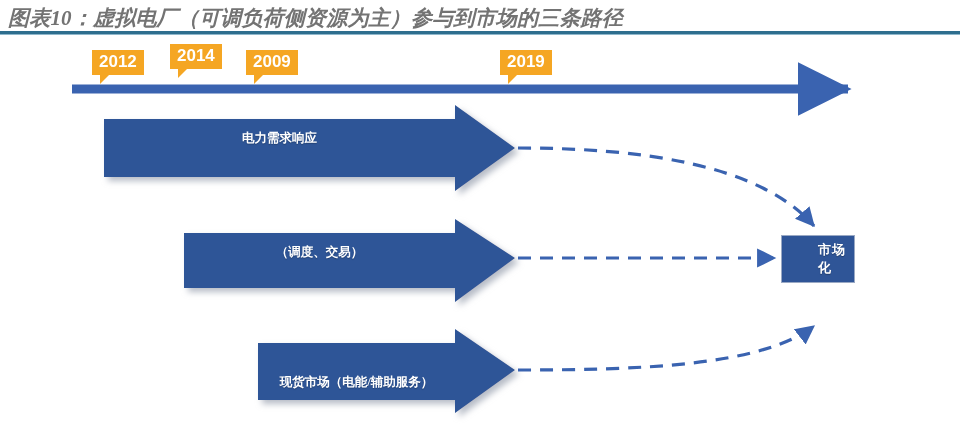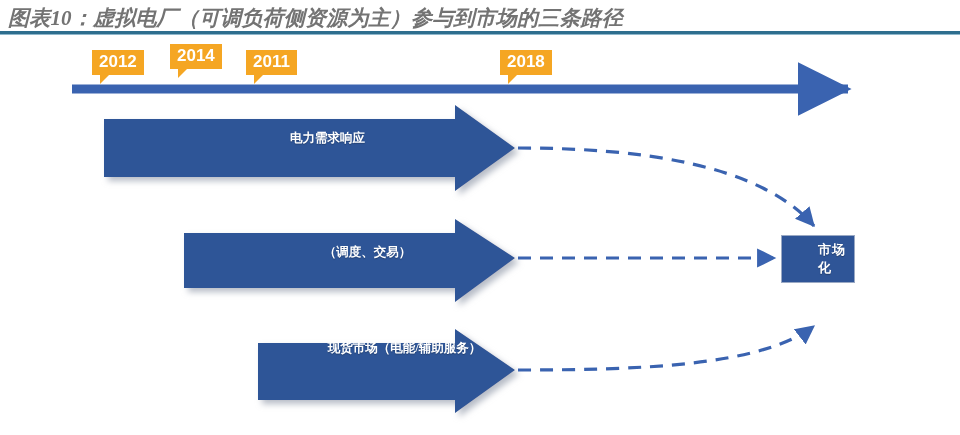--- a/index.html
+++ b/index.html
@@ -66,21 +66,20 @@
     position:absolute;
     color:#ffffff;
     font-family:"Liberation Serif","DejaVu Serif",serif;
     font-weight:bold;
     font-size:12.5px;
     line-height:17px;
     text-align:center;
     white-space:nowrap;
     text-shadow:0 1px 1px rgba(0,0,0,.25);
     pointer-events:none;
-    margin-left:48px;
   }
 
   
   #market-box{
     position:absolute;
     left:781px; top:235px;
     width:74px; height:48px;
     background:#2F5597;
     border:1px solid #9aa9c4;
     box-sizing:border-box;
@@ -143,33 +142,33 @@
   </g>
 </svg>
 
 <div class="year-badge" style="left:92px;top:50px;">
   <span>2012</span>
 </div>
 <div class="year-badge" style="left:170px;top:44px;">
   <span>2014</span>
 </div>
 <div class="year-badge" style="left:246px;top:50px;">
-  <span>2011</span>
+  <span>2009</span>
 </div>
 <div class="year-badge" style="left:500px;top:50px;">
-  <span>2018</span>
+  <span>2019</span>
 </div>
 
 <div class="arrow-label" style="left:104px;top:130px;width:351px;">
   <div>电力需求响应</div>
 </div>
 
 <div class="arrow-label" style="left:184px;top:244px;width:271px;">
   <div>（调度、交易）</div>
 </div>
 
-<div class="arrow-label" style="left:252px;top:340px;width:209px;">
+<div class="arrow-label" style="left:252px;top:374px;width:209px;">
   <div>现货市场（电能/辅助服务）</div>
 </div>
 
 <div id="market-box">
   <span>市场化</span>
 </div>
 
 </body></html>

